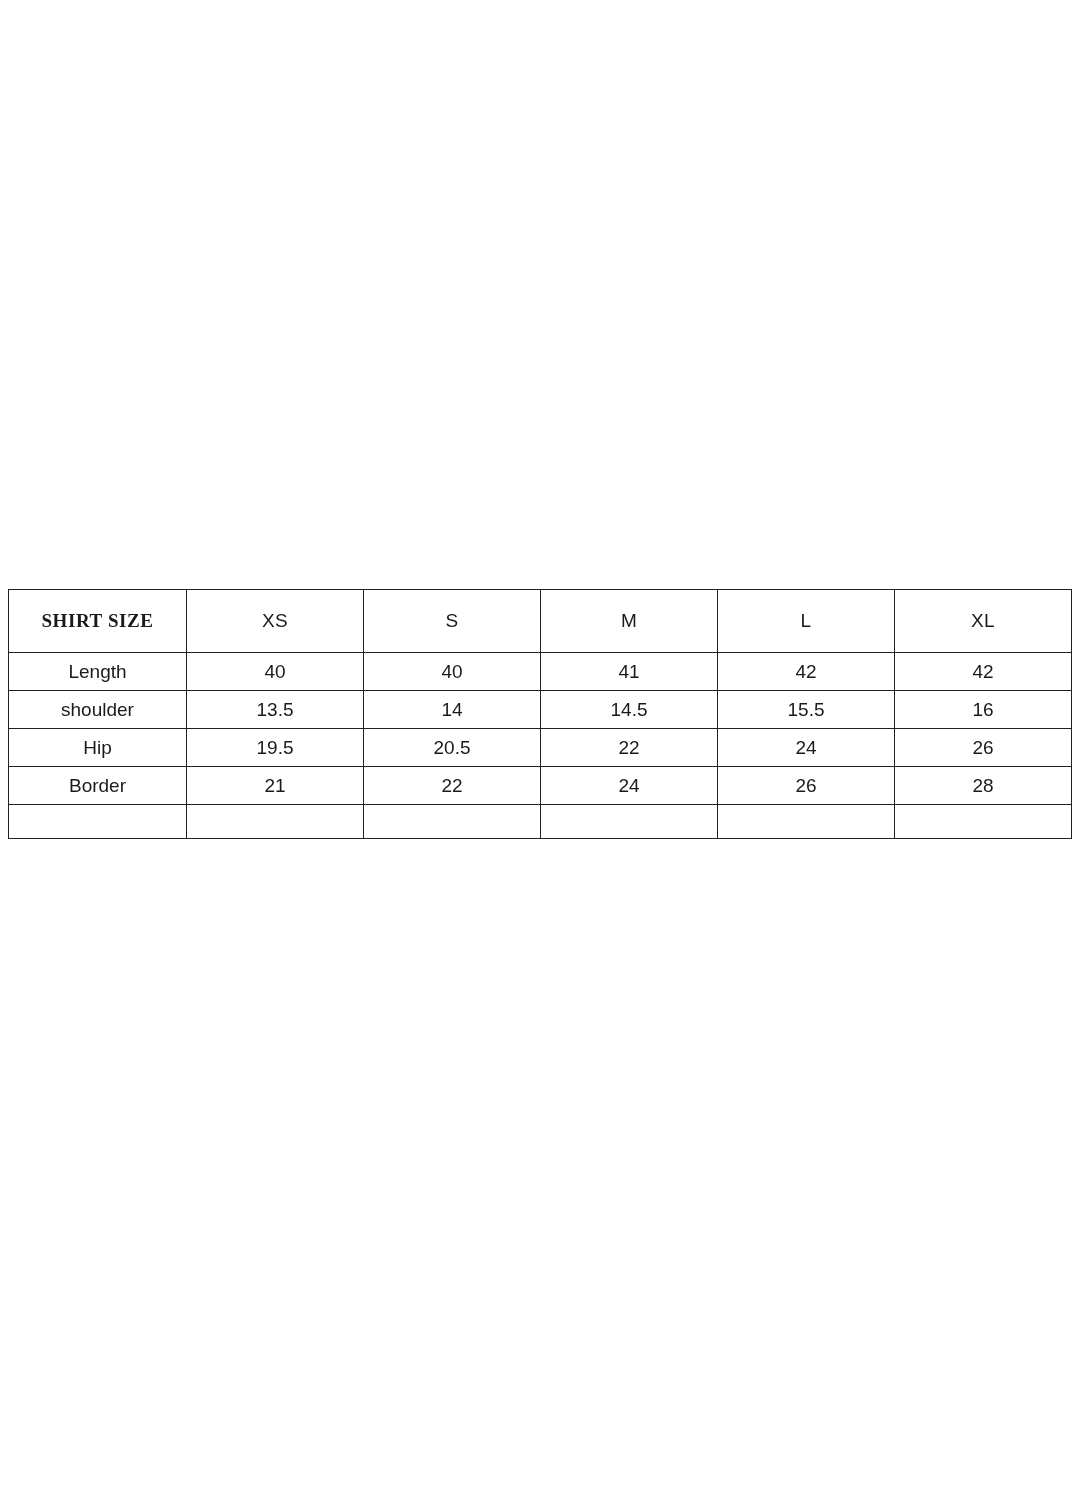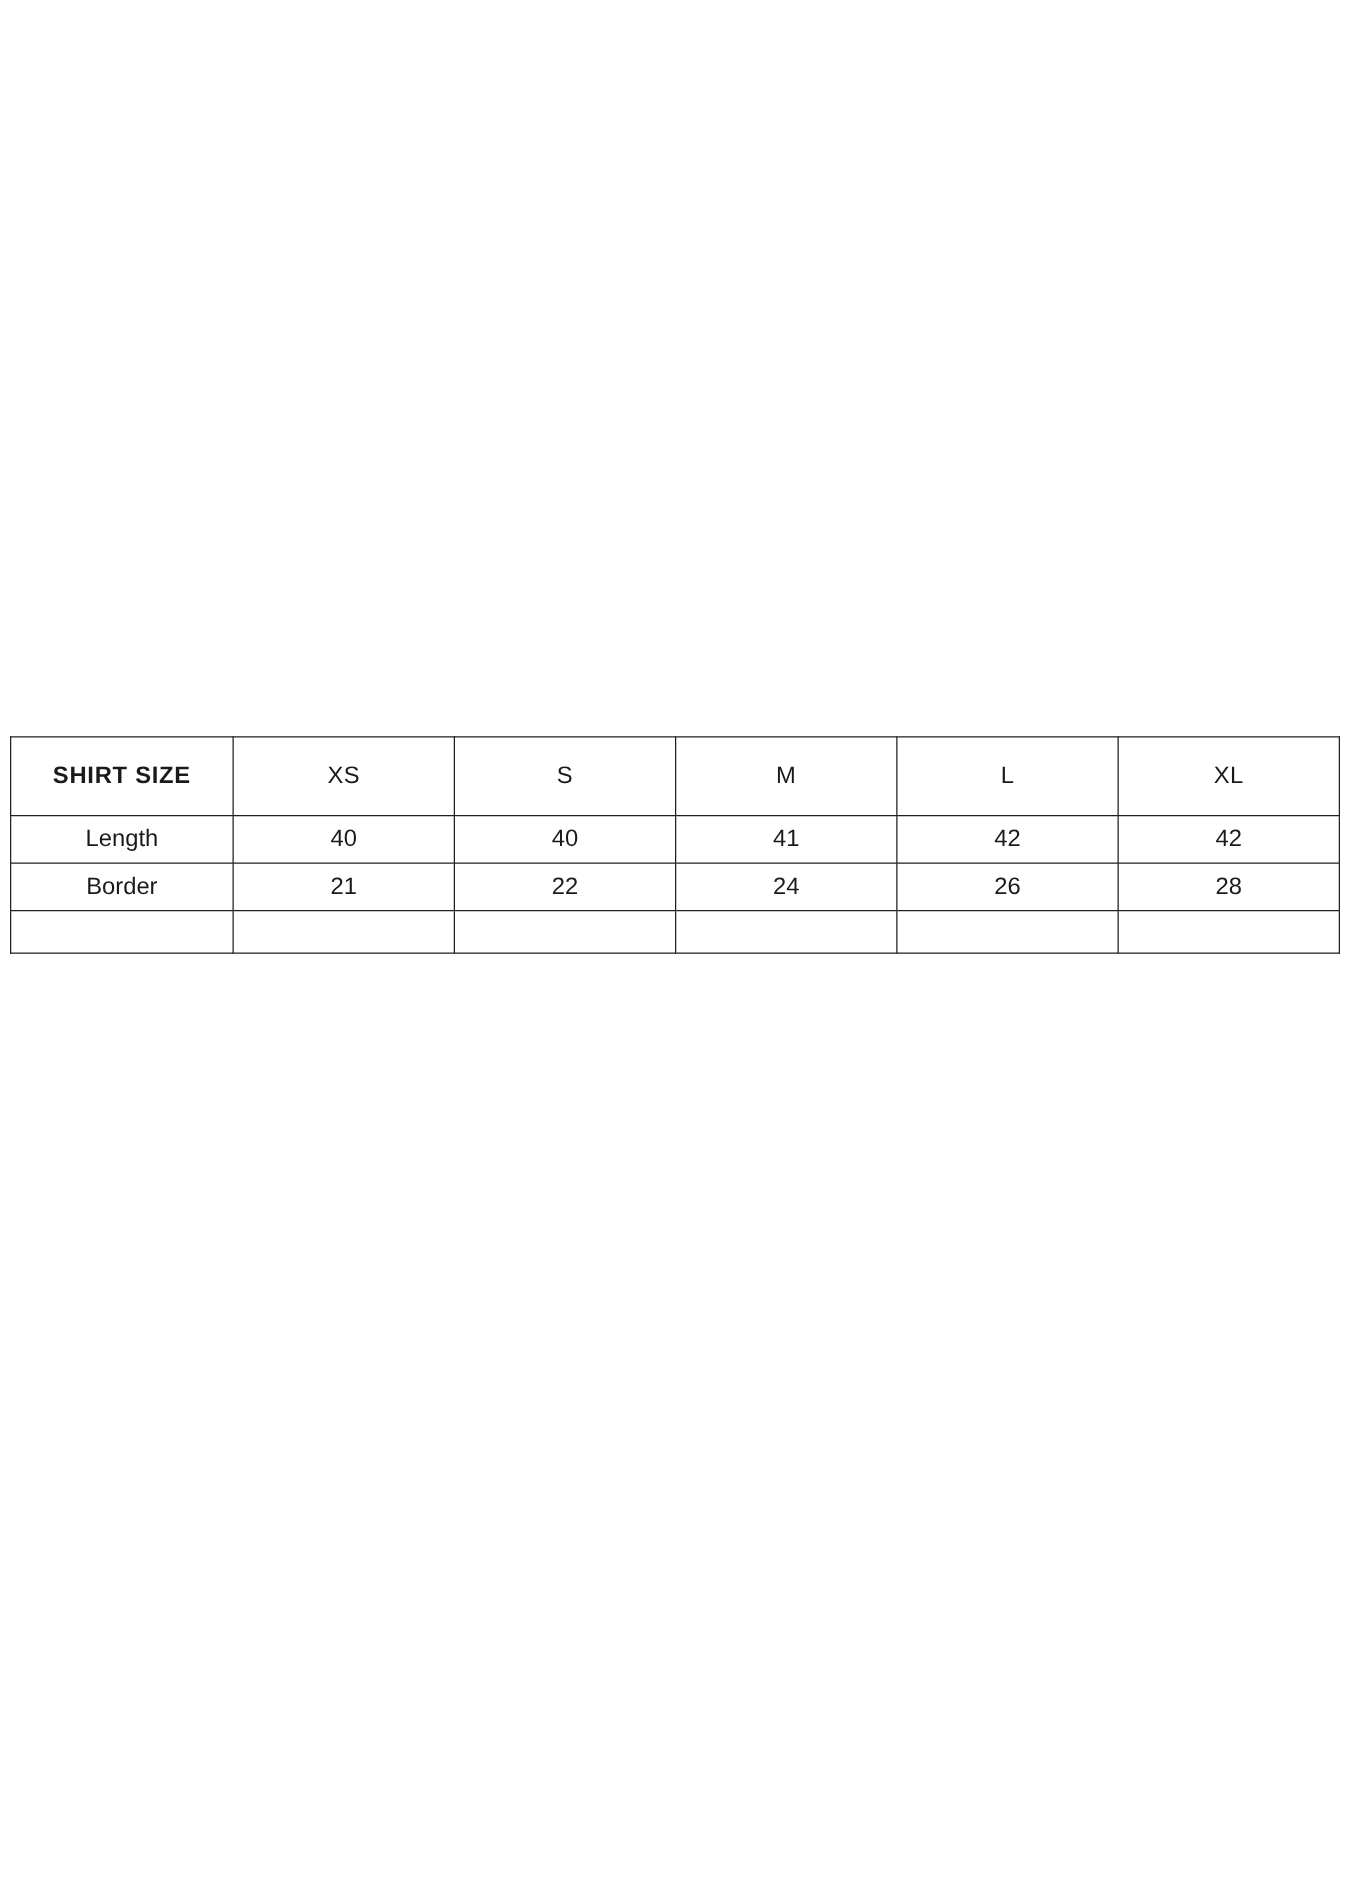--- a/index.html
+++ b/index.html
@@ -49,20 +49,21 @@
 
   tr.header-row td {
     height: 62px;
     font-weight: normal;
     font-size: 19px;
     letter-spacing: 0.4px;
   }
   tr.header-row td.label-cell {
     font-weight: bold;
     letter-spacing: 0.6px;
+    font-family: Liberation Serif, serif;
   }
   td.label-cell {
     font-weight: normal;
     font-size: 19px;
   }
   tr.blank-row td {
     height: 33px;
   }
 </style>
 </head>
@@ -91,22 +92,38 @@
 
         <tr>
           <td class="label-cell">Length</td>
           <td>40</td>
           <td>40</td>
           <td>41</td>
           <td>42</td>
           <td>42</td>
         </tr>
 
+        <tr>
+          <td class="label-cell">shoulder</td>
+          <td>13.5</td>
+          <td>14</td>
+          <td>14.5</td>
+          <td>15.5</td>
+          <td>16</td>
+        </tr>
 
 
+        <tr>
+          <td class="label-cell">Hip</td>
+          <td>19.5</td>
+          <td>20.5</td>
+          <td>22</td>
+          <td>24</td>
+          <td>26</td>
+        </tr>
 
         <tr>
           <td class="label-cell">Border</td>
           <td>21</td>
           <td>22</td>
           <td>24</td>
           <td>26</td>
           <td>28</td>
         </tr>
 

